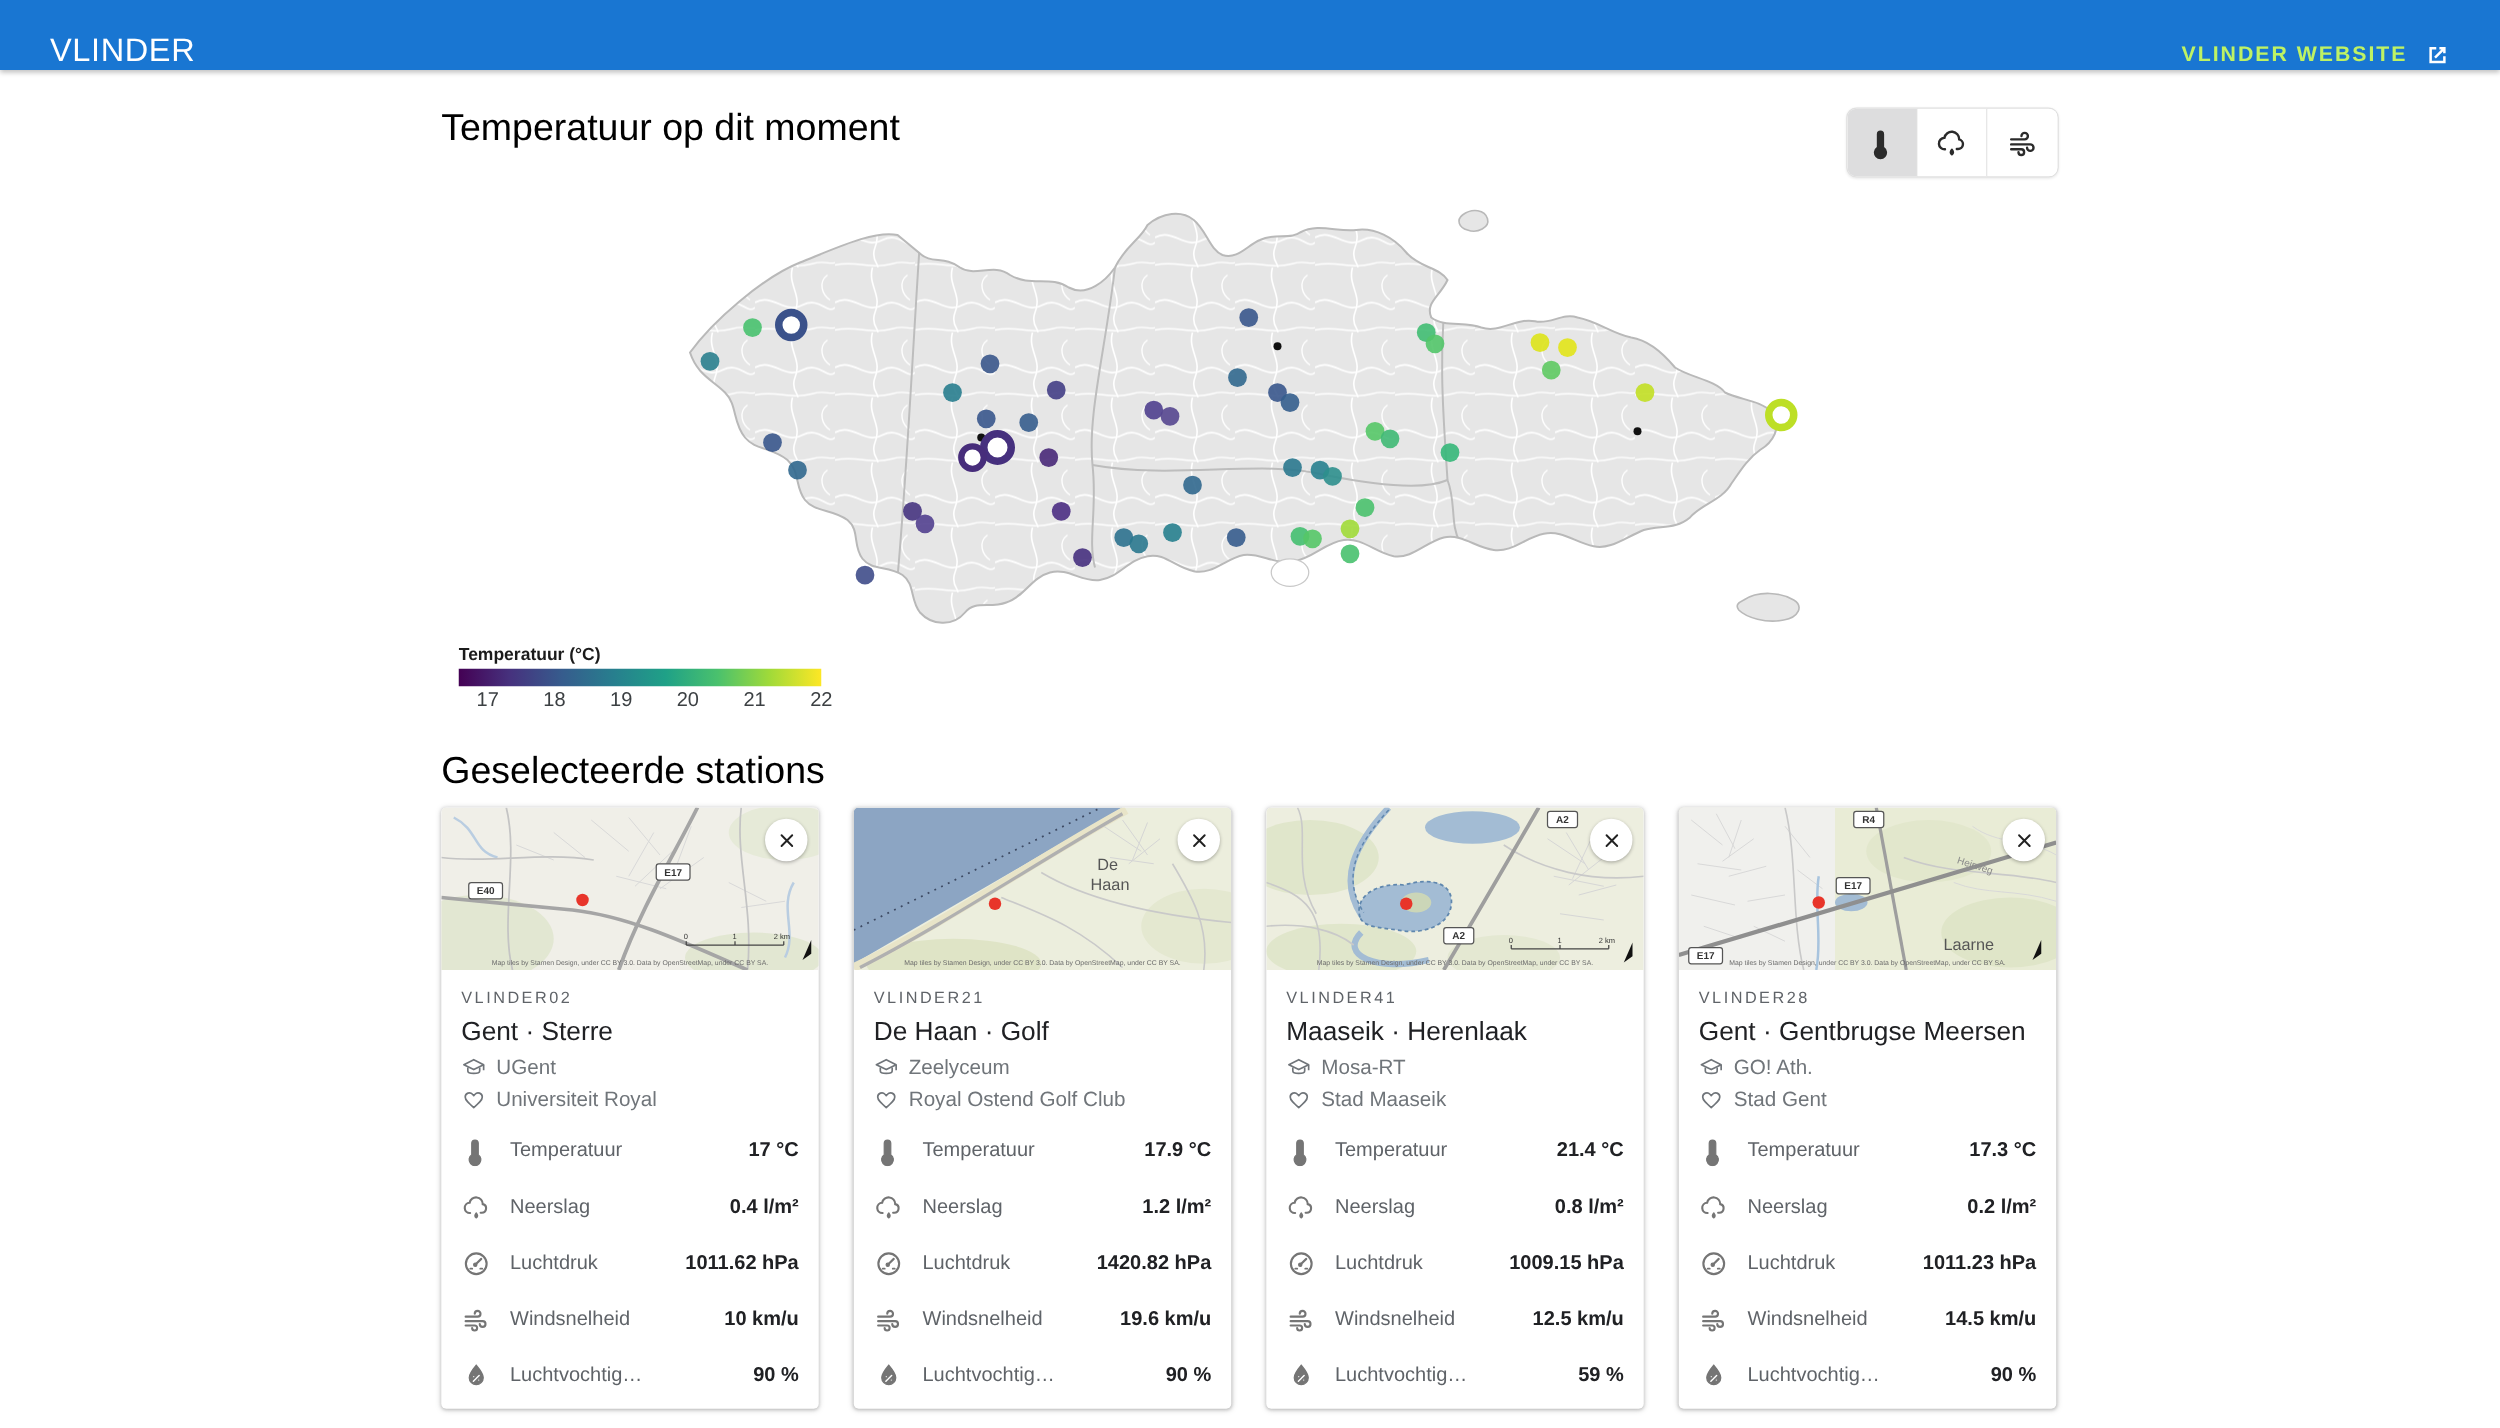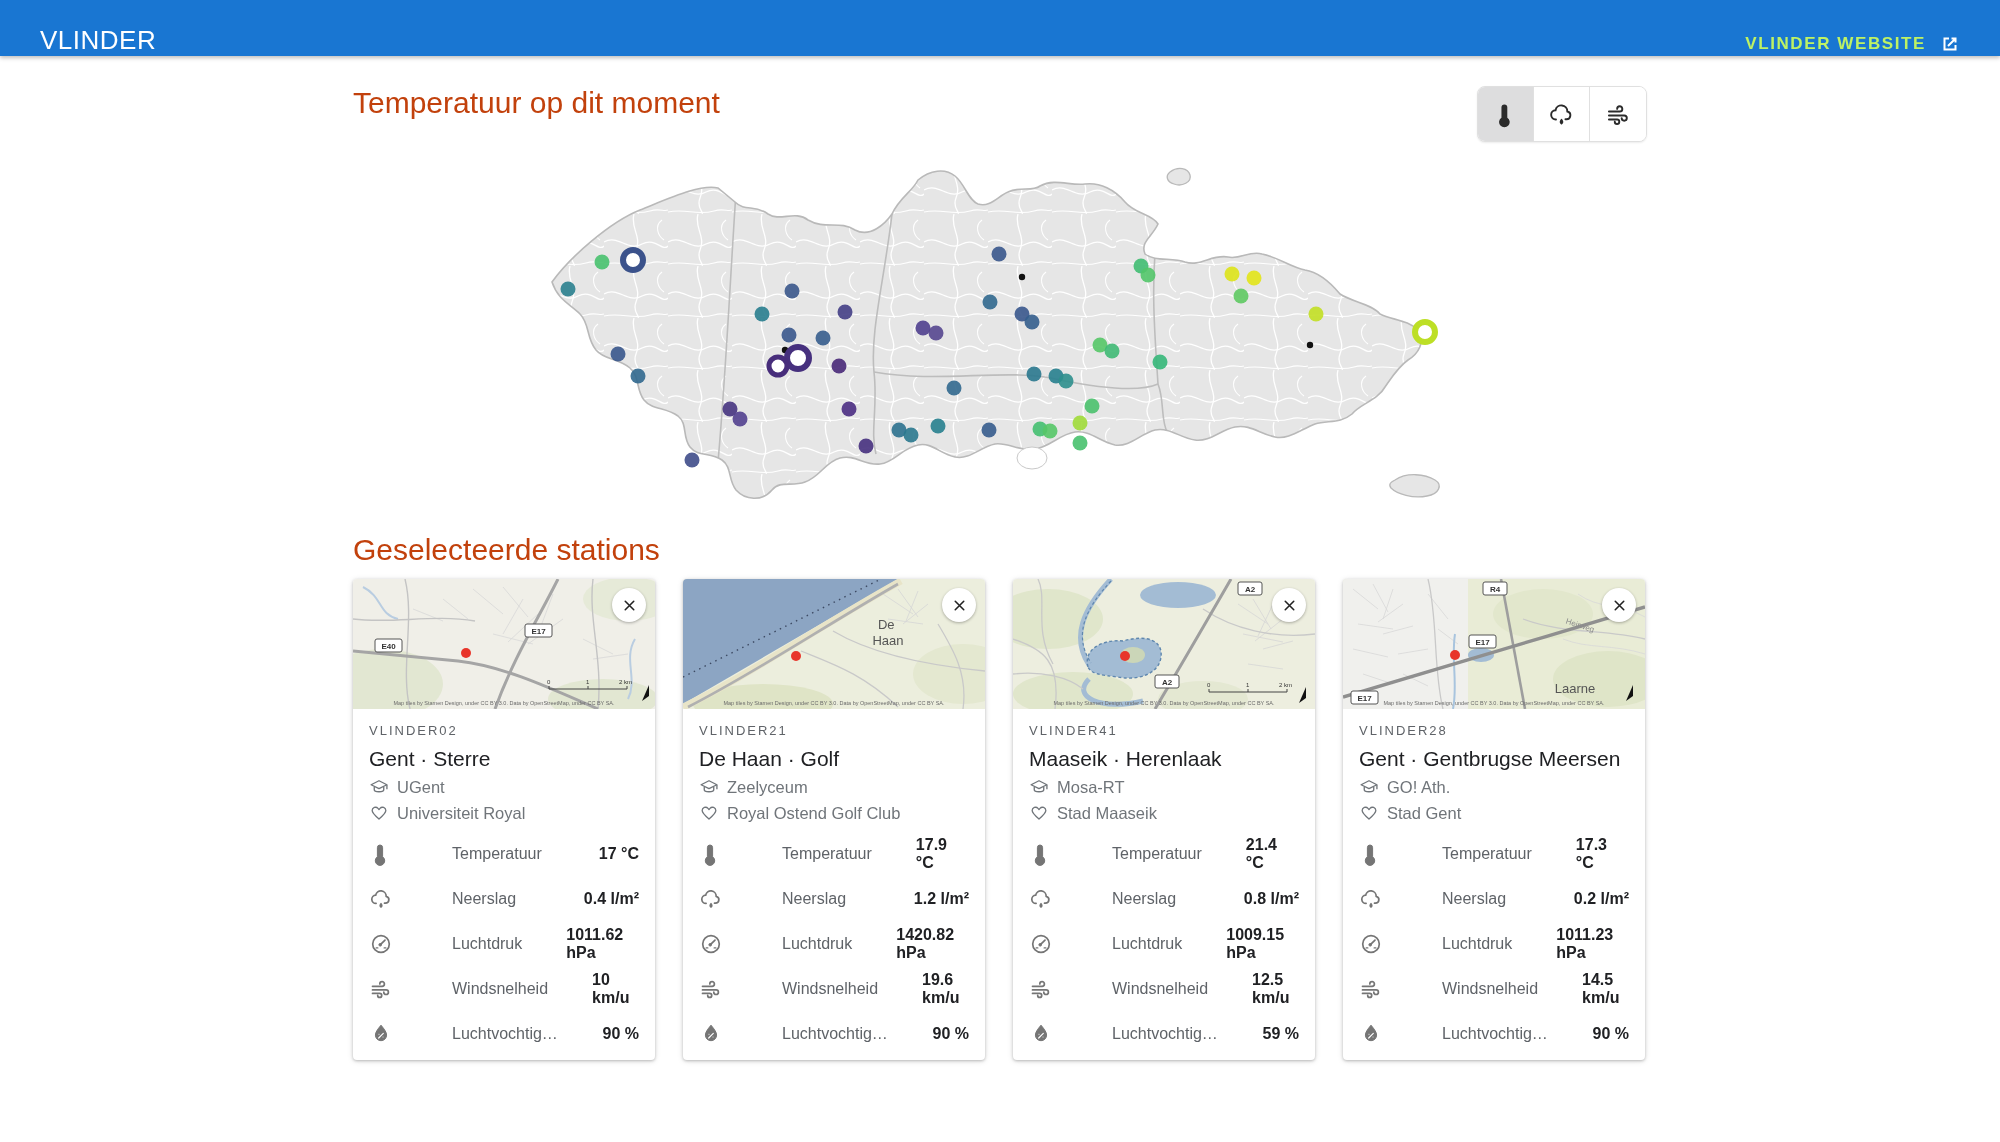--- a/index.html
+++ b/index.html
@@ -12,21 +12,21 @@
             box-shadow:0 2px 4px rgba(0,0,0,.25); position:relative; z-index:5; }
   .brand { color:#fff; font-size:26px; letter-spacing:.5px; }
   .website-link { display:flex; align-items:center; gap:12px; color:#bef264; cursor:pointer;margin-left:44px; }
   .website-link span { font-size:17px; font-weight:bold; letter-spacing:1.6px; }
   .website-link svg { width:24px; height:24px; fill:#fff; }
 
   
   .container { width:1294px; margin:0 auto; position:relative; }
 
   .map-head { display:flex; align-items:flex-start; justify-content:space-between; padding-top:30px; }
-  .section-title { font-size:30px; font-weight:400; color:#c2410c; }
+  .section-title { font-size:30px; font-weight:400; color:#000000; }
 
   .toggle-group { display:flex; border:1px solid #e0e0e0; border-radius:8px; overflow:hidden;
                   background:#fff; box-shadow:0 1px 2px rgba(0,0,0,.08); }
   .toggle-btn { width:56px; height:54px; display:flex; align-items:center; justify-content:center;
                 background:#fff; border:none; border-right:1px solid #e0e0e0; cursor:pointer; color:#2b2b2b; }
   .toggle-btn:last-child { border-right:none; }
   .toggle-btn.selected { background:#ddddde; }
   .toggle-btn svg { width:27px; height:27px; }
 
   .map-wrap { margin-left:187px; margin-top:20px; width:915px; height:345px; }
@@ -57,21 +57,21 @@
                display:flex; align-items:center; justify-content:center; cursor:pointer; }
   .close-btn svg { width:17px; height:17px; stroke:#222; stroke-width:2.2; }
 
   .card-body { padding:14px 16px 4px 16px; }
   .station-id { font-size:13px; letter-spacing:2px; color:#5f6368; }
   .station-name { font-size:21px; color:#202124; margin-top:9px; font-weight:400; }
   .org-row { display:flex; align-items:center; gap:8px; color:#70757a; font-size:16.5px; margin-top:6px; }
   .org-row svg { width:20px; height:20px; stroke:#70757a; fill:none; stroke-width:1.6; flex:none; }
 
   .metrics { margin-top:8px; }
-  .metric-row { display:flex; align-items:center; height:45px;gap:44px; }
+  .metric-row { display:flex; align-items:center; height:45px; }
   .metric-row svg { width:24px; height:24px; color:#757575; stroke:#757575; flex:none; margin-right:15px; }
   .metric-label { font-size:16px; color:#5f6368; }
   .metric-value { margin-left:auto; font-size:16px; font-weight:bold; color:#202124; }
 
   
   .mm-place { font-size:13px; fill:#555; }
   .mm-attr { font-size:5.5px; fill:#6a6a6a; }
   .mm-scale { font-size:6px; fill:#333; }
   .mm-shield-text { font-size:8px; font-weight:bold; fill:#333; }
   .mm-roadname { font-size:8px; fill:#8a8a8a; }
@@ -230,20 +230,32 @@
           <circle cx="482" cy="115" r="3.2" fill="#111"></circle>
           <circle cx="770" cy="183" r="3.2" fill="#111"></circle>
           <circle cx="93" cy="98" r="10" fill="#fff" stroke="#3b528b" stroke-width="6" class="station-dot"></circle>
           <circle cx="258" cy="196" r="11" fill="#fff" stroke="#46307e" stroke-width="6" class="station-dot"></circle>
           <circle cx="238" cy="204" r="9" fill="#fff" stroke="#472d7b" stroke-width="5" class="station-dot"></circle>
           <circle cx="885" cy="170" r="10" fill="#fff" stroke="#bddf26" stroke-width="6" class="station-dot"></circle>
         </g>
     </svg>
   </div>
 
+  <div class="legend">
+    <div class="legend-title">Temperatuur (°C)</div>
+    <div class="legend-bar"></div>
+    <div class="legend-ticks" id="legend-ticks">
+        <span style="left: 8%;">17</span>
+        <span style="left: 26.4%;">18</span>
+        <span style="left: 44.8%;">19</span>
+        <span style="left: 63.2%;">20</span>
+        <span style="left: 81.6%;">21</span>
+        <span style="left: 100%;">22</span>
+      </div>
+  </div>
 
   <div class="stations-head">
     <h2 class="section-title">Geselecteerde stations</h2>
   </div>
 
   <div class="cards">
 
     <div class="card">
       <div class="thumb">
         <svg class="minimap" viewBox="0 0 302 130" preserveAspectRatio="none">

